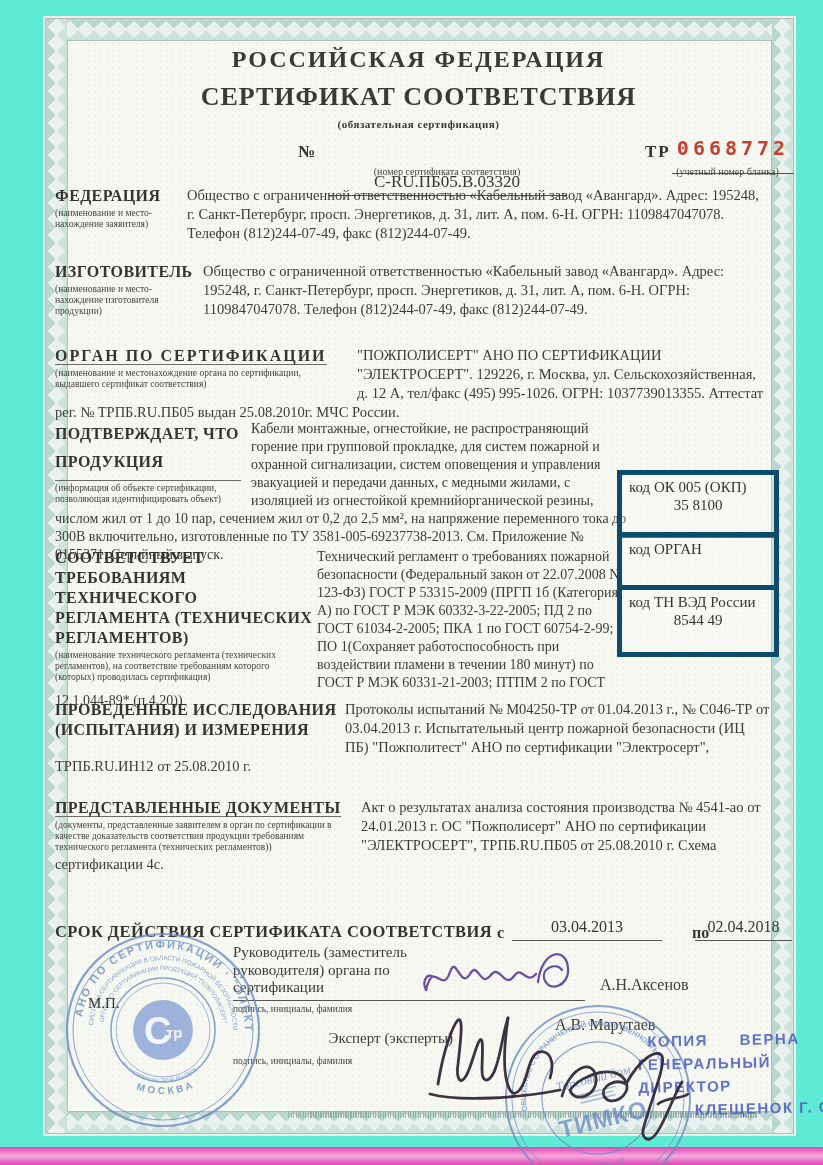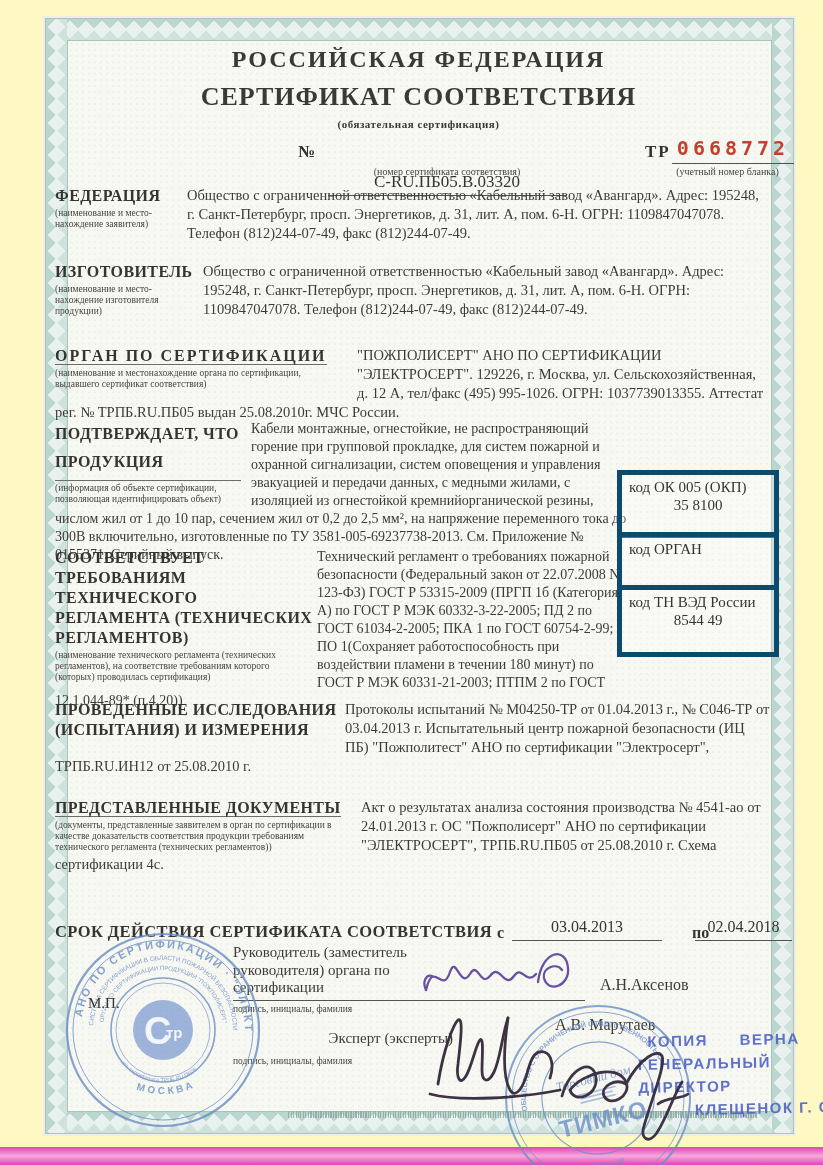--- a/index.html
+++ b/index.html
@@ -1,16 +1,16 @@
 <!DOCTYPE html>
 <html><head>
 <meta charset="utf-8">
 <style>
   html,body{margin:0;padding:0;background:#ffffff;}
-  .page{position:relative;width:823px;height:1165px;background:#fef9c3;overflow:hidden;
+  .page{position:relative;width:823px;height:1165px;background:#5eead4;overflow:hidden;
         font-family:"Liberation Serif",serif;color:#36342f;}
   .abs{position:absolute;}
   
   .frame{position:absolute;left:45px;top:18px;width:747px;height:1114px;
          border:1px solid #b9beb8;box-shadow:0 0 0 2px #eceeea;background:#eaf2ef;}
   .band{position:absolute;background-color:#e9f1ee;}
   .band.top,.band.bottom{left:0;right:0;height:21px;
      background-image:linear-gradient(135deg,#b9d6cf 25%,transparent 25%),
                       linear-gradient(225deg,#b9d6cf 25%,transparent 25%),
                       linear-gradient(45deg,rgba(185,214,207,.55) 25%,transparent 25%),
@@ -70,21 +70,21 @@
 
   <div class="title" style="top:46px;font-size:24px;letter-spacing:2px;">РОССИЙСКАЯ ФЕДЕРАЦИЯ</div>
   <div class="title" style="top:82px;font-size:26px;letter-spacing:1px;">СЕРТИФИКАТ СООТВЕТСТВИЯ</div>
   <div class="title" style="top:118px;font-size:11px;font-weight:bold;letter-spacing:.5px;">(обязательная сертификация)</div>
 
   <div class="abs" style="left:298px;top:142px;font-size:17px;font-weight:bold;z-index:2;">№</div>
   <div class="abs" style="left:328px;top:139px;width:238px;text-align:center;font-size:17px;border-bottom:1px solid #55534d;padding-bottom:3px;z-index:2;margin-top:33px;">C-RU.ПБ05.В.03320</div>
   <div class="caption" style="left:328px;top:166px;width:238px;">(номер сертификата соответствия)</div>
 
   <div class="abs" style="left:645px;top:142px;font-size:17px;font-weight:bold;letter-spacing:2px;z-index:2;">ТР</div>
-  <div class="abs serial" style="left:672px;top:136px;width:122px;text-align:center;border-bottom:1px solid #55534d;padding-bottom:3px;z-index:2;">0668772</div>
+  <div class="abs serial" style="left:672px;top:136px;width:122px;text-align:center;border-bottom:1px solid #55534d;padding-bottom:13px;z-index:2;">0668772</div>
   <div class="caption" style="left:655px;top:166px;width:145px;">(учетный номер бланка)</div>
 
   <div class="sec" style="left:55px;top:186px;width:715px;">
     <span class="fl" style="width:132px;">
       <span class="lbl">ФЕДЕРАЦИЯ</span>
       <span class="sub" style="display:block;width:125px;">(наименование и место-нахождение заявителя)</span>
     </span>
     <span>Общество с ограниченной ответственностью «Кабельный завод «Авангард». Адрес: 195248, г. Санкт-Петербург, просп. Энергетиков, д. 31, лит. А, пом. 6-Н. ОГРН: 1109847047078. Телефон (812)244-07-49, факс (812)244-07-49.</span>
   </div>
 

